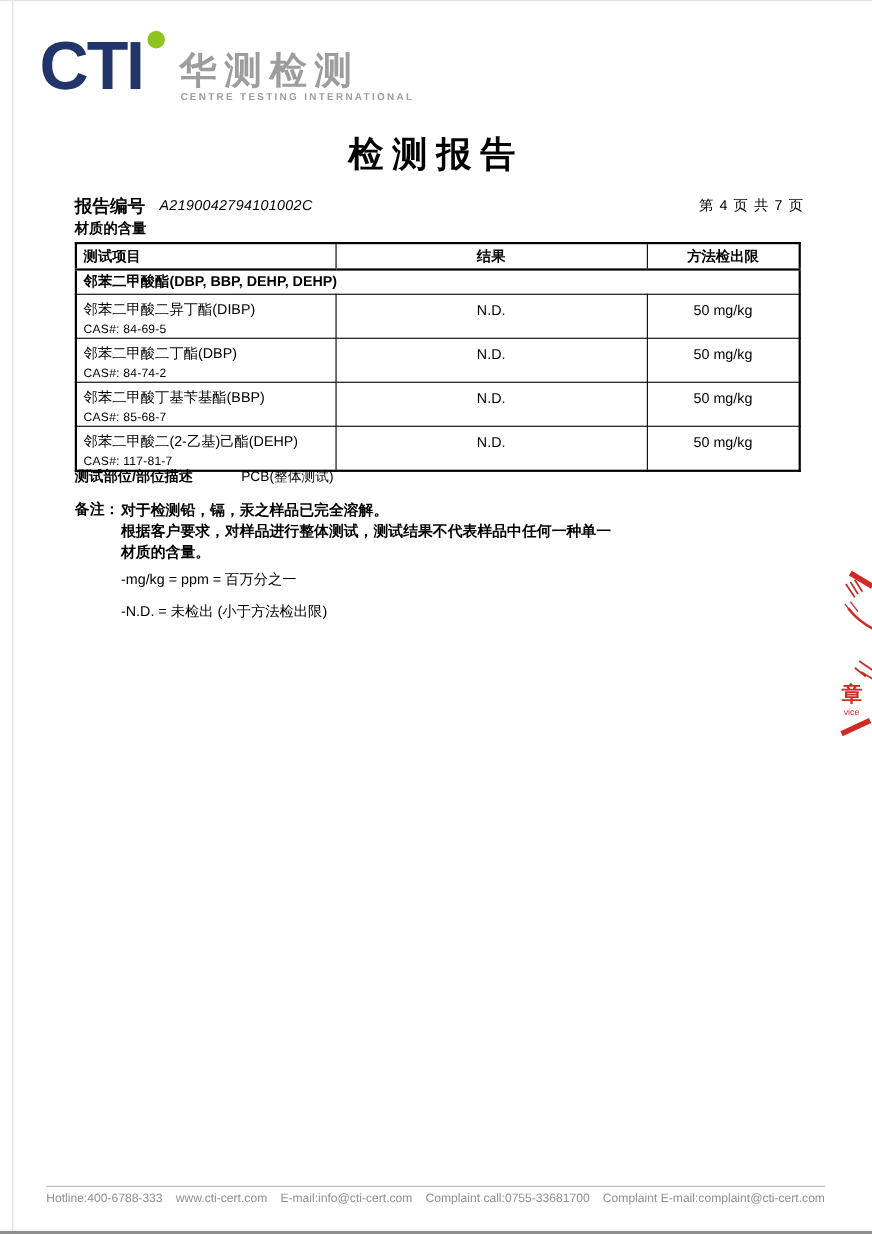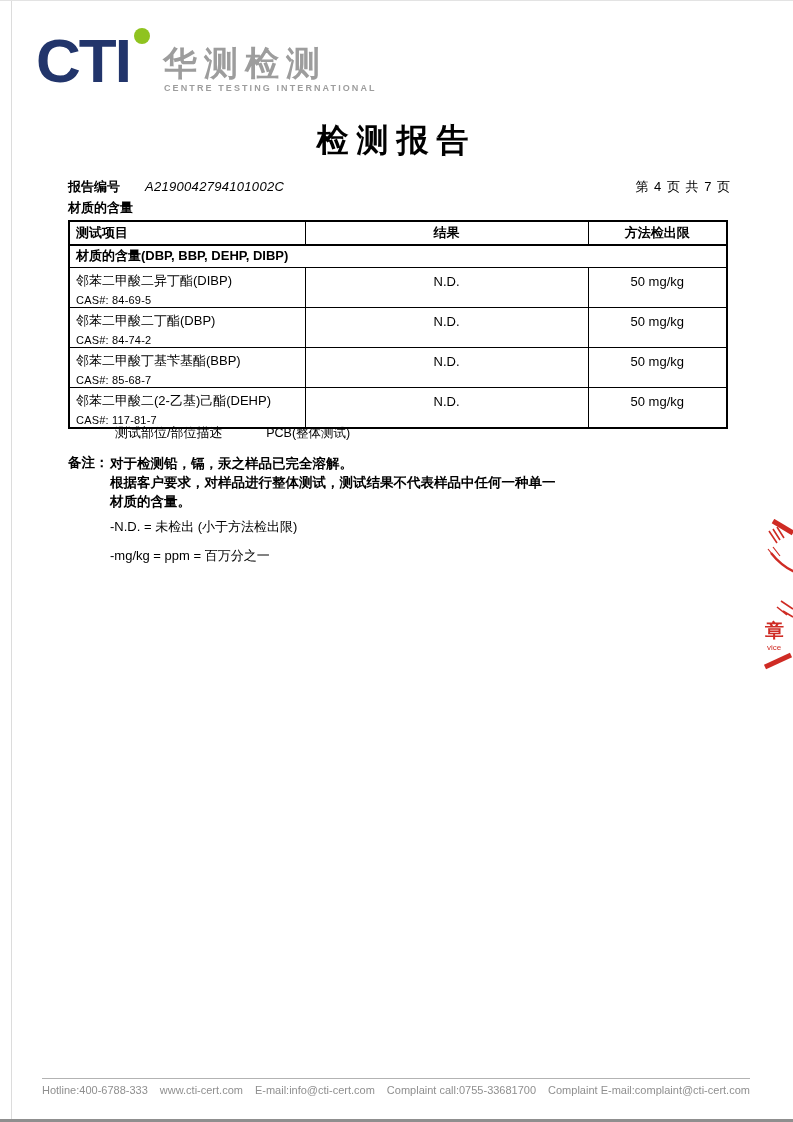--- a/index.html
+++ b/index.html
@@ -45,21 +45,21 @@
     letter-spacing: 2.1px; white-space: nowrap;
   }
 
   
   .doc-title {
     position: absolute; left: 0; top: 118px; width: 100%;
     text-align: center; font-size: 32px; font-weight: 700;
     letter-spacing: 8px;
   }
   .meta-row { position: absolute; left: 68px; right: 62px; top: 177px; height: 18px; }
-  .report-no-label { position: absolute; left: 0; top: 0; font-size: 13px; font-weight: 700; }
+  .report-no-label { position: absolute; left: 0; top: 0; font-size: 16px; font-weight: 700; }
   .report-no-value { position: absolute; left: 77px; top: 1px; font-size: 13px; letter-spacing: 0.3px; font-style: italic; }
   .page-info { position: absolute; right: 0; top: 0; font-size: 13px; letter-spacing: 1px; }
   .results-label { position: absolute; left: 68px; top: 198px; font-size: 13px; font-weight: 700; }
 
   
   table.results {
     position: absolute; left: 68px; top: 219px;
     width: 658px; border-collapse: collapse;
     font-size: 13px; table-layout: fixed;
   }
@@ -72,21 +72,21 @@
   tr.hdr th.center { text-align: center; }
   tr.section td { height: 22px; font-weight: 700; border-bottom: 1px solid #000; }
   tr.data td { height: 36px; vertical-align: top; }
   .cell-item { display: block; padding-top: 3px; font-size: 13px; white-space: nowrap; }
   .cell-cas { display: block; padding-top: 4px; font-size: 11px; letter-spacing: 0.2px; }
   td.center { text-align: center; }
   .cell-result, .cell-limit { display: block; padding-top: 5px; }
 
   
   .part-row { position: absolute; left: 68px; top: 423px; font-size: 13px; }
-  .part-label { font-weight: 400; margin-left: 47px; }
+  .part-label { font-weight: 700; }
   .part-value { font-size: 12.5px; margin-left: 40px; }
 
   .remarks { position: absolute; left: 68px; top: 453px; width: 560px; font-size: 13.5px; }
   .remarks-label { position: absolute; left: 0; top: 0; font-weight: 700; }
   .remarks-body { margin-left: 42px; }
   .remark-bold { font-weight: 700; line-height: 19px; }
   .remark-normal { font-weight: 400; line-height: 26px; margin-top: 3px; font-size: 13px; }
 
   
   .stamp-frag { position: absolute; right: 0; overflow: hidden; }
@@ -131,21 +131,21 @@
         <col class="c2">
         <col class="c3">
       </colgroup>
     <tbody>
       <tr class="hdr">
         <th>测试项目</th>
         <th class="center">结果</th>
         <th class="center">方法检出限</th>
       </tr>
       <tr class="section">
-        <td colspan="3">材质的含量(DBP, BBP, DEHP, DIBP)</td>
+        <td colspan="3">邻苯二甲酸酯(DBP, BBP, DEHP, DEHP)</td>
       </tr>
       <tr class="data">
         <td>
           <span class="cell-item">邻苯二甲酸二异丁酯(DIBP)</span>
           <span class="cell-cas">CAS#: 84-69-5</span>
         </td>
         <td class="center">
             <span class="cell-result">N.D.</span>
           </td>
         <td class="center">
@@ -195,22 +195,22 @@
     <span class="part-label">测试部位/部位描述</span>
     <span class="part-value">PCB(整体测试)</span>
   </div>
 
   <div class="remarks">
     <span class="remarks-label">备注：</span>
     <div class="remarks-body">
       <div class="remark-bold">对于检测铅，镉，汞之样品已完全溶解。</div>
       <div class="remark-bold">根据客户要求，对样品进行整体测试，测试结果不代表样品中任何一种单一</div>
       <div class="remark-bold">材质的含量。</div>
+      <div class="remark-normal">-mg/kg = ppm =  百万分之一</div>
       <div class="remark-normal">-N.D. = 未检出 (小于方法检出限)</div>
-      <div class="remark-normal">-mg/kg = ppm =  百万分之一</div>
     </div>
   </div>
 
   <div class="stamp-frag" style="top:518px; width:26px; height:70px;">
     <svg width="26" height="70" viewBox="0 0 26 70">
       <g stroke="#cf2b24" fill="none">
         <path d="M 6 2 L 26 14" stroke-width="5"></path>
         <path d="M 2 12 L 10 24 M 6 10 L 13 21 M 10 8 L 17 19" stroke-width="1.6"></path>
         <path d="M 4 34 C 12 44 20 50 30 54" stroke-width="2.4"></path>
         <path d="M 1 30 L 9 40 M 6 28 L 13 37" stroke-width="1.2"></path>

